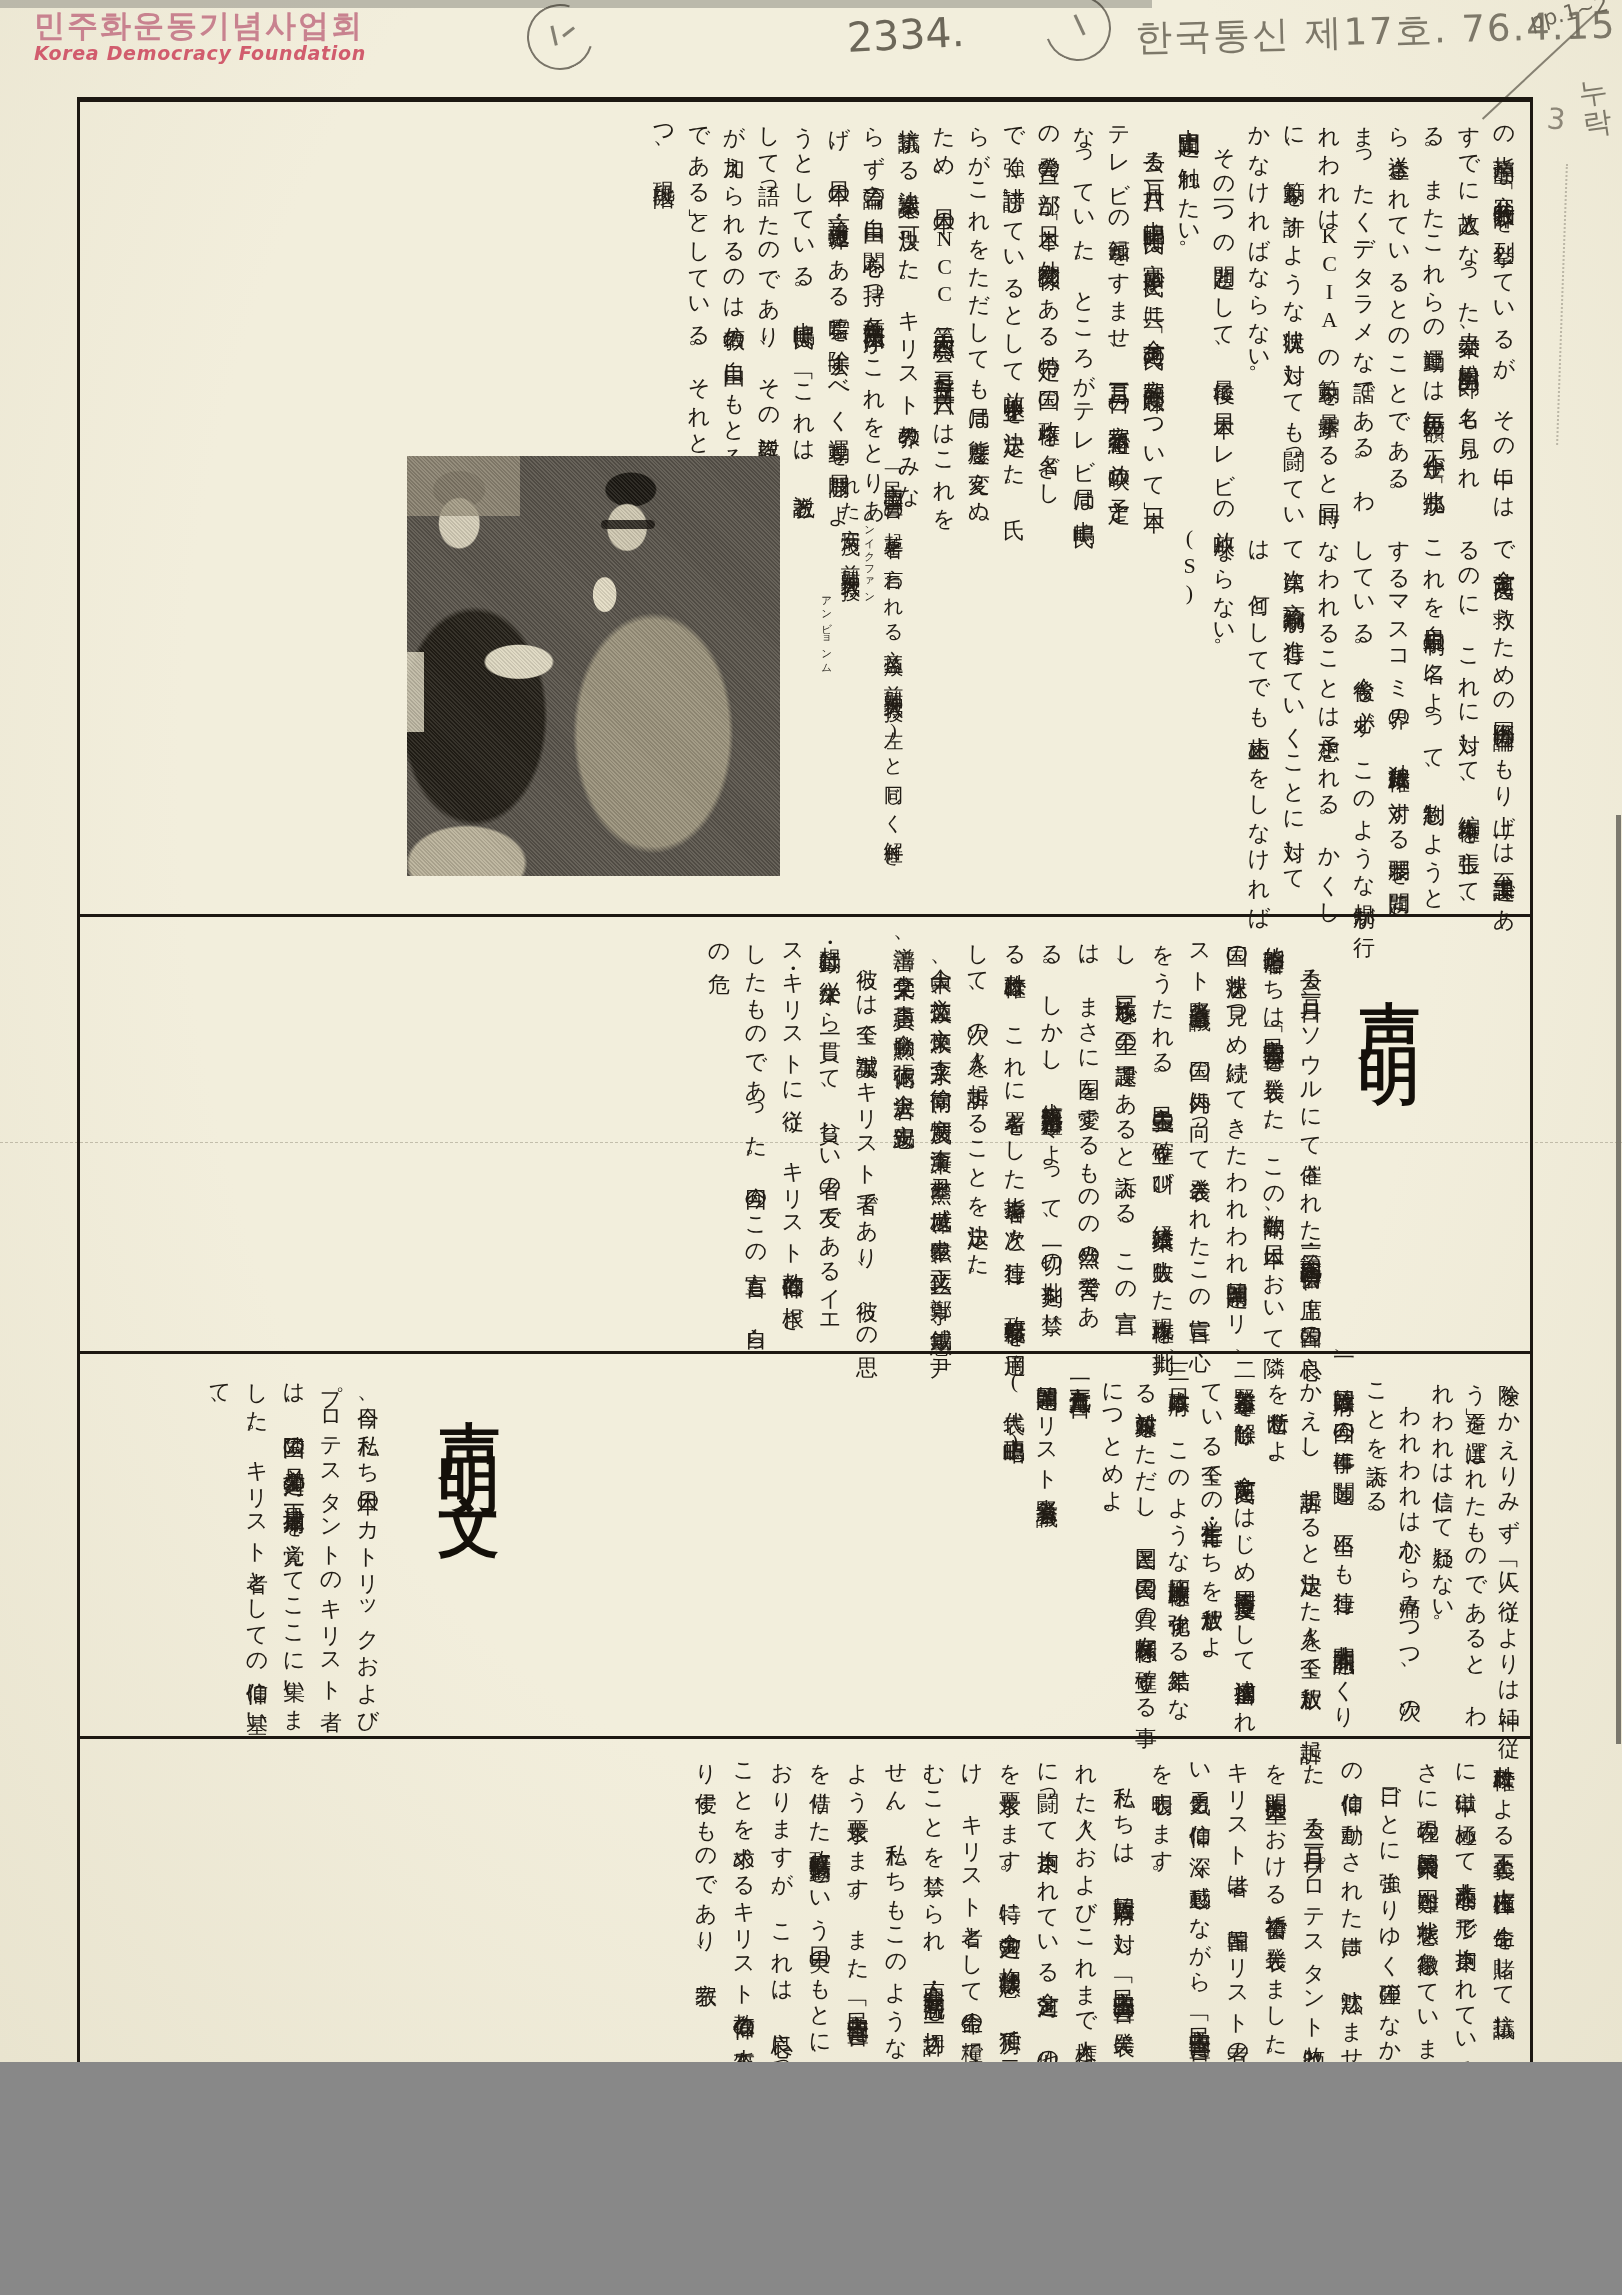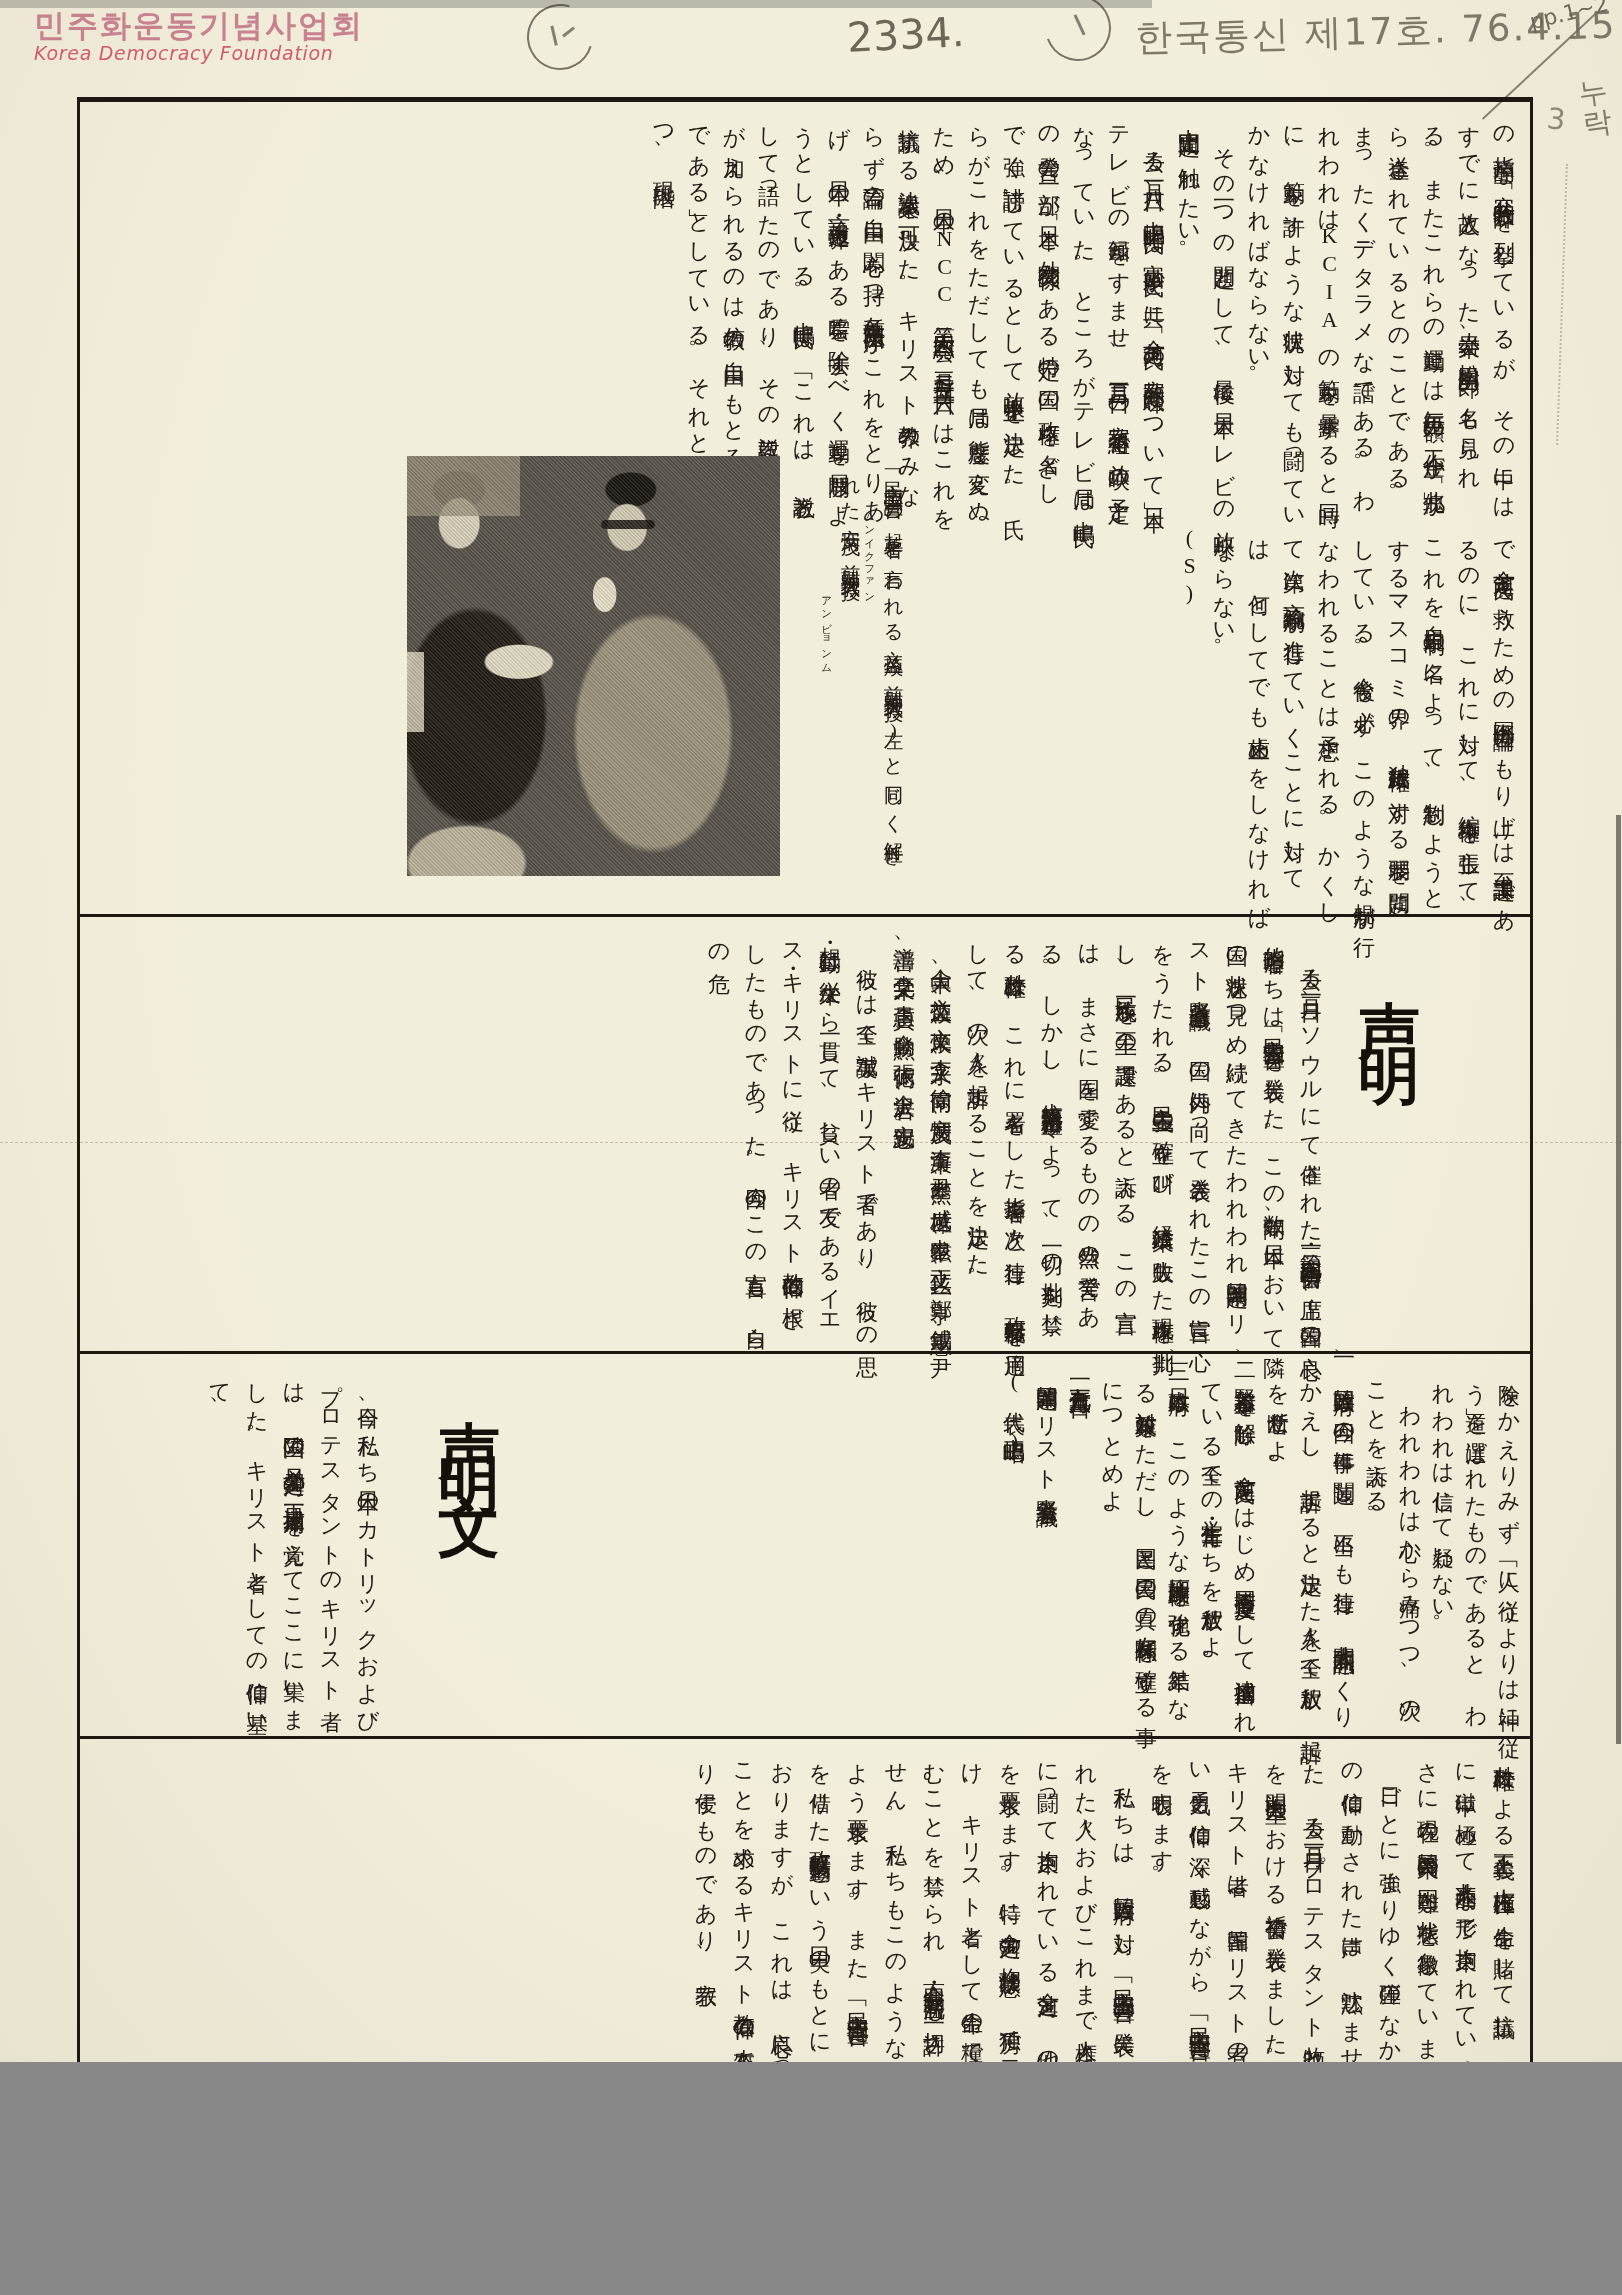--- a/index.html
+++ b/index.html
@@ -8,21 +8,21 @@
     font-family:"Liberation Serif","DejaVu Serif",serif;color:#211c15;}
   .abs{position:absolute;}
   
   .edge-top{left:0;top:0;width:1152px;height:7.9px;background:#b2afa2;opacity:.85;}
   .edge-right{left:1616px;top:815px;width:4.6px;height:929px;background:rgba(30,28,24,.55);}
   .crease-h{left:0;top:1142px;width:1623px;border-top:1.3px dashed rgba(125,118,98,.40);}
   .dotline{left:1561px;top:164px;height:281px;border-left:2px dotted rgba(110,105,92,.40);transform:rotate(2deg);}
   
   .logo{left:34px;top:9.2px;}
   .logo-kr{font-family:"DejaVu Sans",sans-serif;font-weight:bold;font-size:31px;color:#c8828f;letter-spacing:2px;line-height:1.05;}
-  .logo-en{font-family:"DejaVu Sans",sans-serif;font-weight:normal;font-style:italic;font-size:19px;color:#d15c6d;letter-spacing:0.7px;}
+  .logo-en{font-family:"DejaVu Sans",sans-serif;font-weight:bold;font-style:italic;font-size:19px;color:#d15c6d;letter-spacing:0.7px;}
   
   .hand{font-family:"DejaVu Sans",sans-serif;color:#6c6759;white-space:nowrap;}
   .hand-2334{left:847px;top:10.5px;font-size:41px;transform:rotate(-3deg);}
   .hand-title{left:1135px;top:6.5px;font-size:37px;color:#7d7869;transform:rotate(-1.5deg);letter-spacing:2px;}
   .hand-pages{left:1529px;top:0px;font-size:21.6px;transform:rotate(-14deg);}
   .hand-corner{left:1573px;top:60px;font-size:29px;writing-mode:vertical-rl;transform:rotate(-8deg);color:#7d7869;}
   .hand-3{left:1547px;top:102px;font-size:29px;color:#8d8778;transform:rotate(6deg);}
   .hand-slash{left:1539px;top:-13px;width:2px;height:157px;background:rgba(108,103,89,.8);transform:rotate(47deg);}
   .hand-id{left:1253px;top:2199px;font-size:58px;color:#4f4a41;letter-spacing:5.2px;transform:rotate(-7deg);}
   .corner-arc{left:1525px;top:2243px;width:85px;height:42px;border-bottom:2px solid rgba(90,85,70,.35);border-radius:50%;transform:rotate(14deg);}

